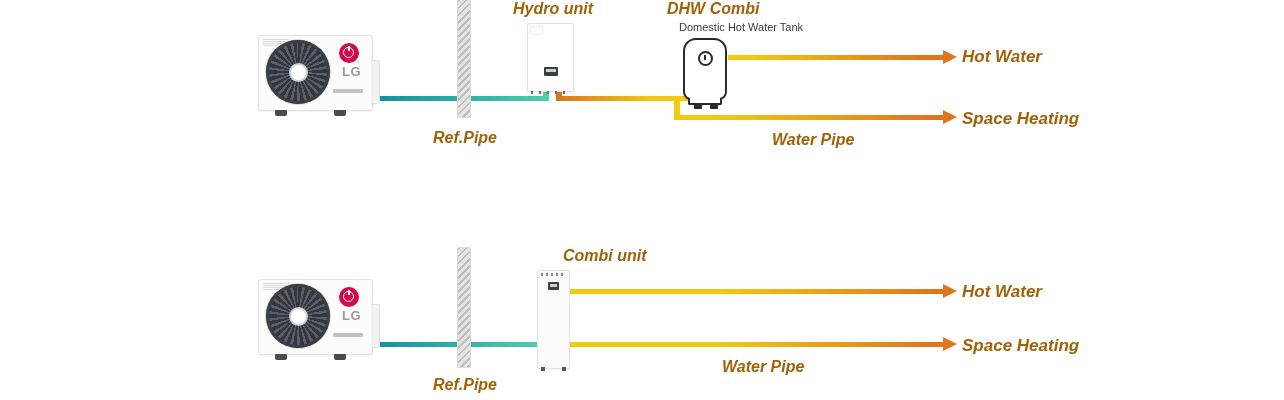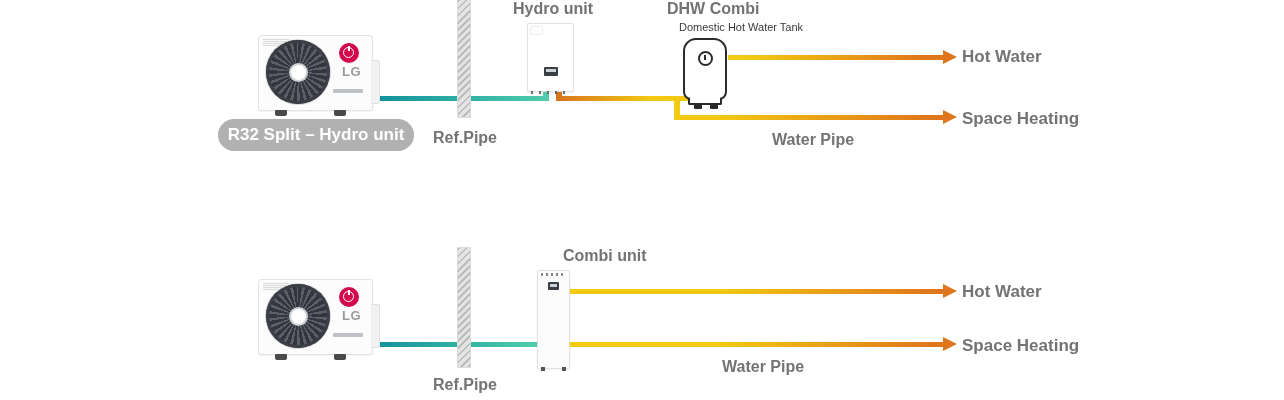--- a/index.html
+++ b/index.html
@@ -1,19 +1,19 @@
 <!DOCTYPE html>
 <html><head>
 <meta charset="utf-8">
 <style>
   html,body{margin:0;padding:0;background:#fff;}
   #stage{position:relative;width:1284px;height:400px;background:#fff;overflow:hidden;
          font-family:"Liberation Sans",sans-serif;}
   
-  .lbl{position:absolute;font-weight:bold;font-size:16px;color:#737373;white-space:nowrap;z-index:8;}
+  .lbl{position:absolute;font-weight:bold;font-size:16px;color:#a16207;white-space:nowrap;z-index:8;font-style:italic;}
   .lbl.big{font-size:17px;}
   .sub{position:absolute;font-size:11px;color:#3a3a3a;white-space:nowrap;z-index:8;margin-left:40px;}
   .badge{position:absolute;width:196px;height:32px;border-radius:17px;background:#b1b1b1;
          color:#fff;font-weight:bold;font-size:17px;line-height:32px;text-align:center;z-index:8;}
   
   .wall{position:absolute;width:12px;z-index:3;
         background:repeating-linear-gradient(135deg,#bdbdbd 0 2px,#e4e4e4 2px 5px);
         box-shadow:0 0 0 1px #dcdcdc;}
   
   .pipe{position:absolute;height:5px;z-index:1;}
@@ -87,21 +87,20 @@
       <div class="ou-hub"></div>
     </div>
     <div class="ou-logo"></div>
     <div class="ou-brand">LG</div>
     <div class="ou-model"></div>
     <div class="ou-side"></div>
     <div class="ou-foot l"></div>
     <div class="ou-foot r"></div>
   </div>
 
-  <div class="badge" style="left:218px;top:119px;">R32 Split – Hydro unit</div>
 
   <div class="pipe" style="left:378px;top:96px;width:170px;background:linear-gradient(90deg,#11929c,#4fccab);"></div>
   <div class="vpipe" style="left:543px;top:89px;height:12px;background:#4fccab;"></div>
   <div class="wall" style="left:458px;top:0px;height:117px;"></div>
   <div class="lbl" style="left:433px;top:129px;">Ref.Pipe</div>
 
   <div class="hydro">
     <div class="topmark"></div>
     <div class="disp"></div>
   </div>

